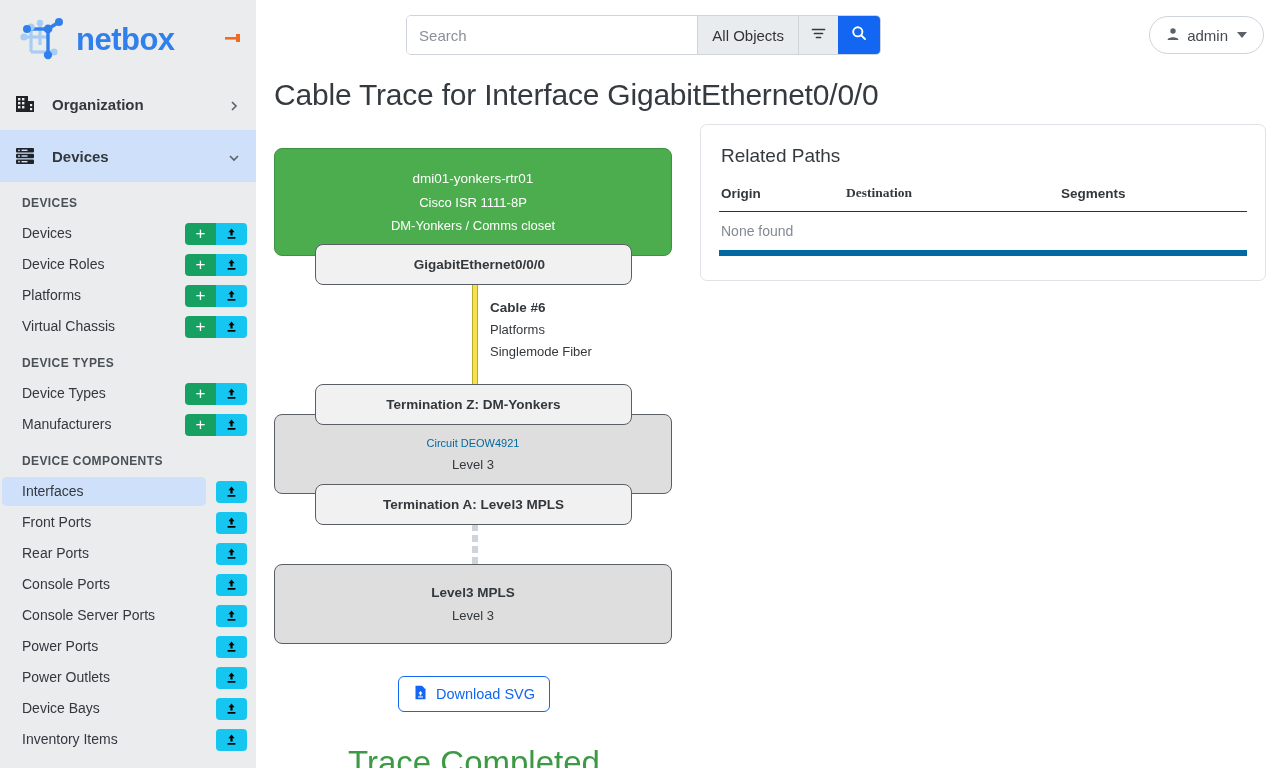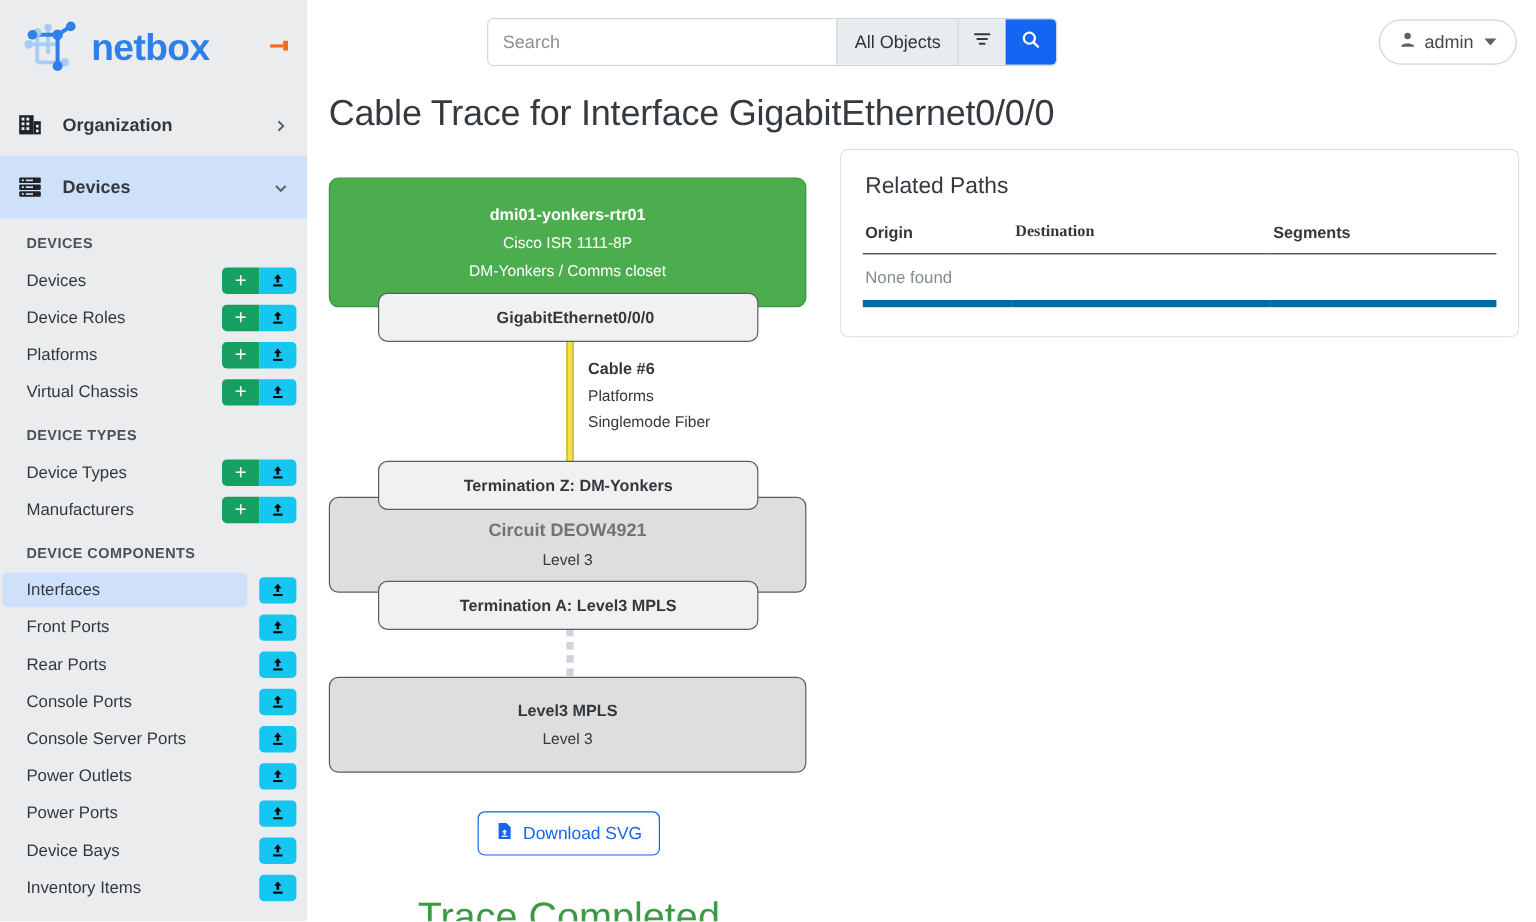--- a/index.html
+++ b/index.html
@@ -206,21 +206,21 @@
     text-align: center;
     border: 1px solid #5a5f66;
   }
   .node-device {
     left: 0; top: 0;
     width: 398px; height: 108px;
     background: #4cad4f;
     border-color: #3f9142;
     z-index: 1;
   }
-  .node-device .ln1 { font-size: 13.5px; font-weight: 700; color: #ffffff; margin-bottom: 9px; }
+  .node-device .ln1 { font-size: 13.5px; font-weight: 400; color: #ffffff; margin-bottom: 9px; }
   .node-device .ln2 { font-size: 13px; color: #ffffff; margin-bottom: 8px; }
   .node-device .ln3 { font-size: 13px; color: #ffffff; }
 
   .node-term {
     width: 317px; height: 41px;
     left: 41px;
     background: #f1f1f1;
     border-color: #5a5f66;
     z-index: 3;
     font-size: 13.5px; font-weight: 700; color: #33383d;
@@ -229,21 +229,21 @@
   .term-z { top: 236px; }
   .term-a { top: 336px; }
 
   .node-circuit {
     left: 0; top: 266px;
     width: 398px; height: 80px;
     background: #dedede;
     border-color: #5a5f66;
     z-index: 2;
   }
-  .node-circuit .c1 { font-size: 15px; font-weight: 700; color: #737373; margin-bottom: 8px; }
+  .node-circuit .c1 { font-size: 11px; font-weight: 400; color: #0369a1; margin-bottom: 8px; }
   .node-circuit .c2 { font-size: 13px; color: #33383d; }
 
   .node-provider {
     left: 0; top: 416px;
     width: 398px; height: 80px;
     background: #dedede;
     border-color: #5a5f66;
     z-index: 2;
   }
   .node-provider .p1 { font-size: 13.5px; font-weight: 700; color: #33383d; margin-bottom: 8px; }
@@ -573,33 +573,33 @@
       <span class="btn-sq btn-imp solo">
         <svg viewBox="0 0 13 13" fill="#000">
             <path d="M6.5 1.5 L9.6 5.2 L7.6 5.2 L7.6 8.4 L5.4 8.4 L5.4 5.2 L3.4 5.2 Z"></path>
             <rect x="2.6" y="10" width="7.8" height="1.7"></rect>
           </svg>
       </span>
     </span>
   </div>
 
   <div class="nav-row">
+    <span class="n-label">Power Ports</span>
+    <span class="btns">
+      <span class="btn-sq btn-imp solo">
+        <svg viewBox="0 0 13 13" fill="#000">
+            <path d="M6.5 1.5 L9.6 5.2 L7.6 5.2 L7.6 8.4 L5.4 8.4 L5.4 5.2 L3.4 5.2 Z"></path>
+            <rect x="2.6" y="10" width="7.8" height="1.7"></rect>
+          </svg>
+      </span>
+    </span>
+  </div>
+
+  <div class="nav-row">
     <span class="n-label">Power Outlets</span>
-    <span class="btns">
-      <span class="btn-sq btn-imp solo">
-        <svg viewBox="0 0 13 13" fill="#000">
-            <path d="M6.5 1.5 L9.6 5.2 L7.6 5.2 L7.6 8.4 L5.4 8.4 L5.4 5.2 L3.4 5.2 Z"></path>
-            <rect x="2.6" y="10" width="7.8" height="1.7"></rect>
-          </svg>
-      </span>
-    </span>
-  </div>
-
-  <div class="nav-row">
-    <span class="n-label">Power Ports</span>
     <span class="btns">
       <span class="btn-sq btn-imp solo">
         <svg viewBox="0 0 13 13" fill="#000">
             <path d="M6.5 1.5 L9.6 5.2 L7.6 5.2 L7.6 8.4 L5.4 8.4 L5.4 5.2 L3.4 5.2 Z"></path>
             <rect x="2.6" y="10" width="7.8" height="1.7"></rect>
           </svg>
       </span>
     </span>
   </div>
 

